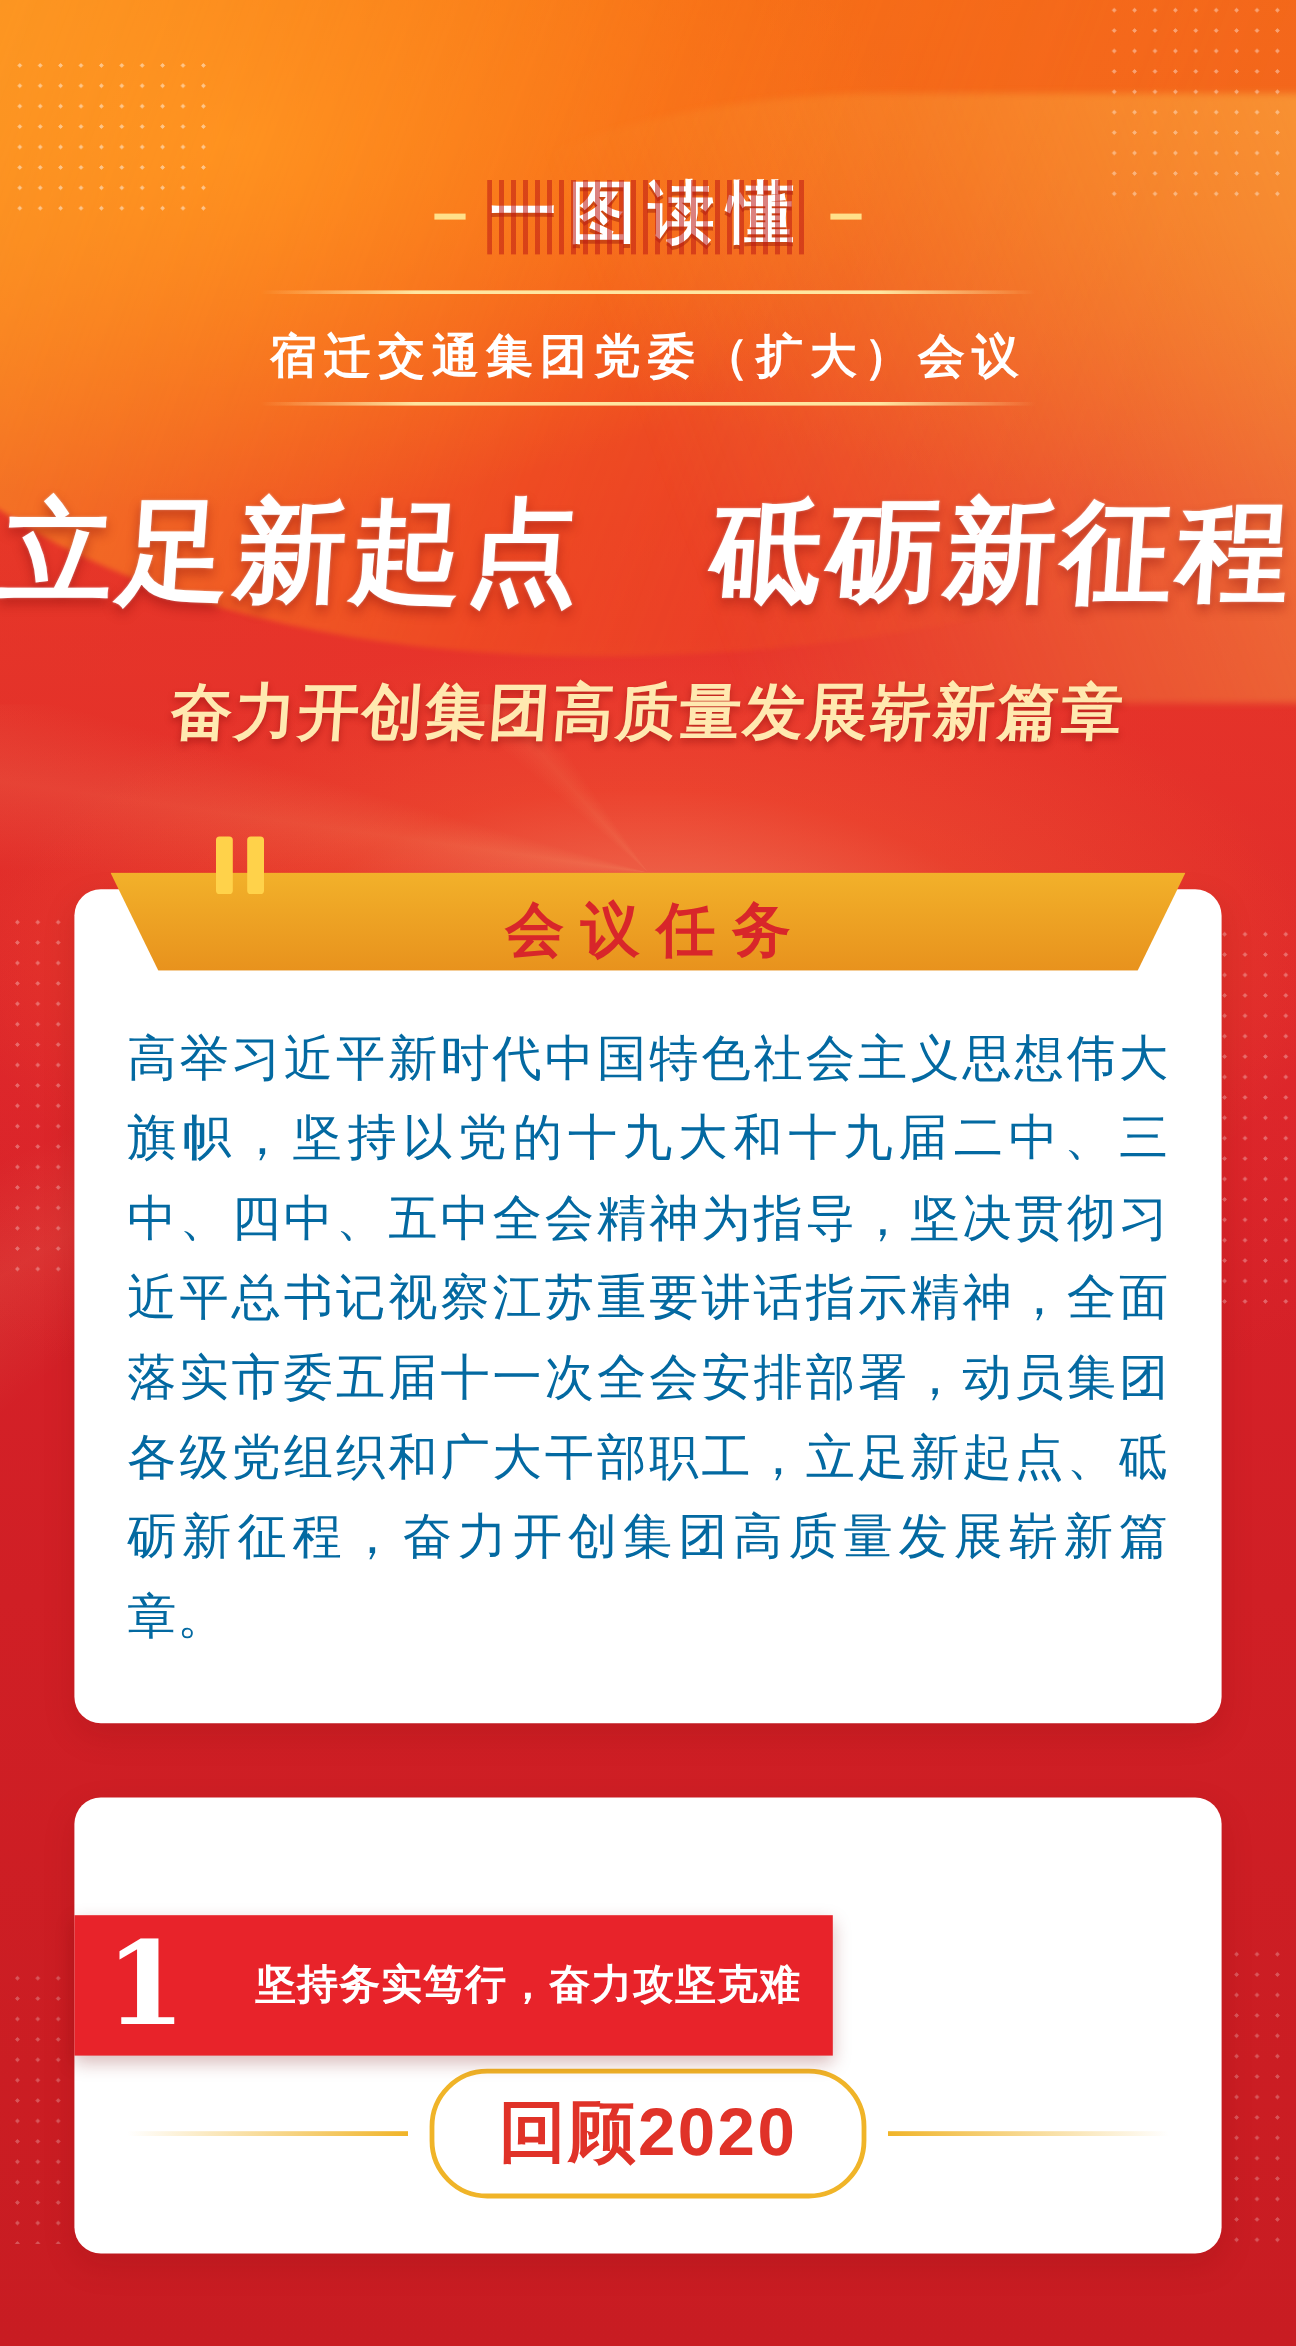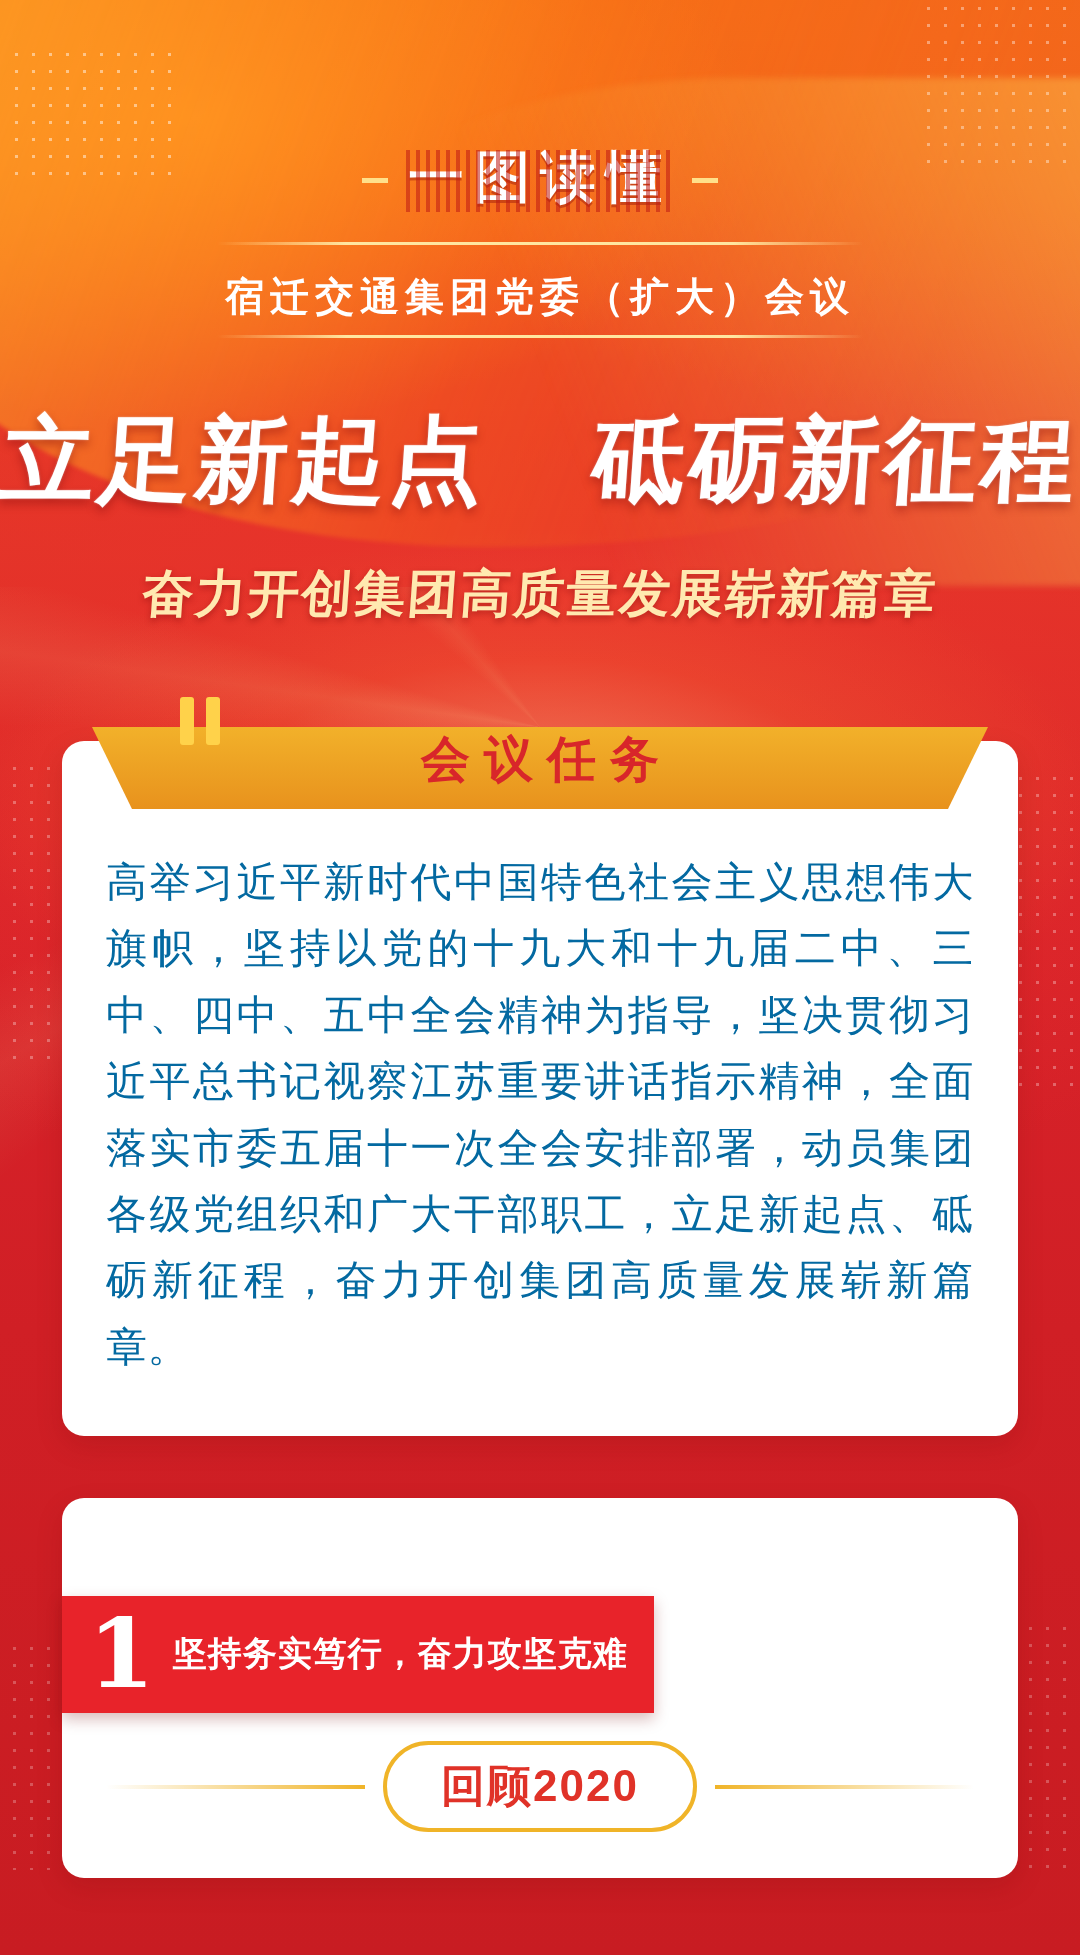--- a/index.html
+++ b/index.html
@@ -190,21 +190,21 @@
 
   .ribbon {
     position: absolute;
     left: 30px;
     right: 30px;
     top: -14px;
     height: 82px;
     background: linear-gradient(180deg, #f2b12a 0%, #e8921d 100%);
     clip-path: polygon(0 0, 100% 0, calc(100% - 40px) 100%, 40px 100%);
     display: flex;
-    align-items: flex-start;
+    align-items: flex-end;
     justify-content: center;
     z-index: 3;
     box-shadow: 0 4px 10px rgba(120,30,10,.25);
   }
   .ribbon-title {
     font-size: 49px;
     font-weight: bold;
     letter-spacing: 14px;
     color: #d8262a;
     text-indent: 14px;
@@ -260,20 +260,21 @@
     flex-direction: column;
     justify-content: center;
     gap: 8px;
   }
   .num-banner .lines span {
     font-size: 34px;
     font-weight: bold;
     color: #fff;
     letter-spacing: 1px;
     white-space: nowrap;
+    margin-left: 40px;
   }
 
   .pill-row {
     position: absolute;
     left: 44px;
     right: 44px;
     bottom: 46px;
     display: flex;
     align-items: center;
     gap: 0;
@@ -284,21 +285,21 @@
     background: linear-gradient(90deg, rgba(240,180,40,0), #f0b428);
   }
   .pill-line.right {
     background: linear-gradient(90deg, #f0b428, rgba(240,180,40,0));
   }
   .pill {
     margin: 0 18px;
     border: 4px solid #f0b428;
     border-radius: 48px;
     padding: 12px 54px;
-    font-size: 44px;
+    font-size: 56px;
     font-weight: bold;
     color: #e03228;
     letter-spacing: 2px;
     white-space: nowrap;
   }
 </style>
 </head>
 <body>
 
 <div class="bg">

